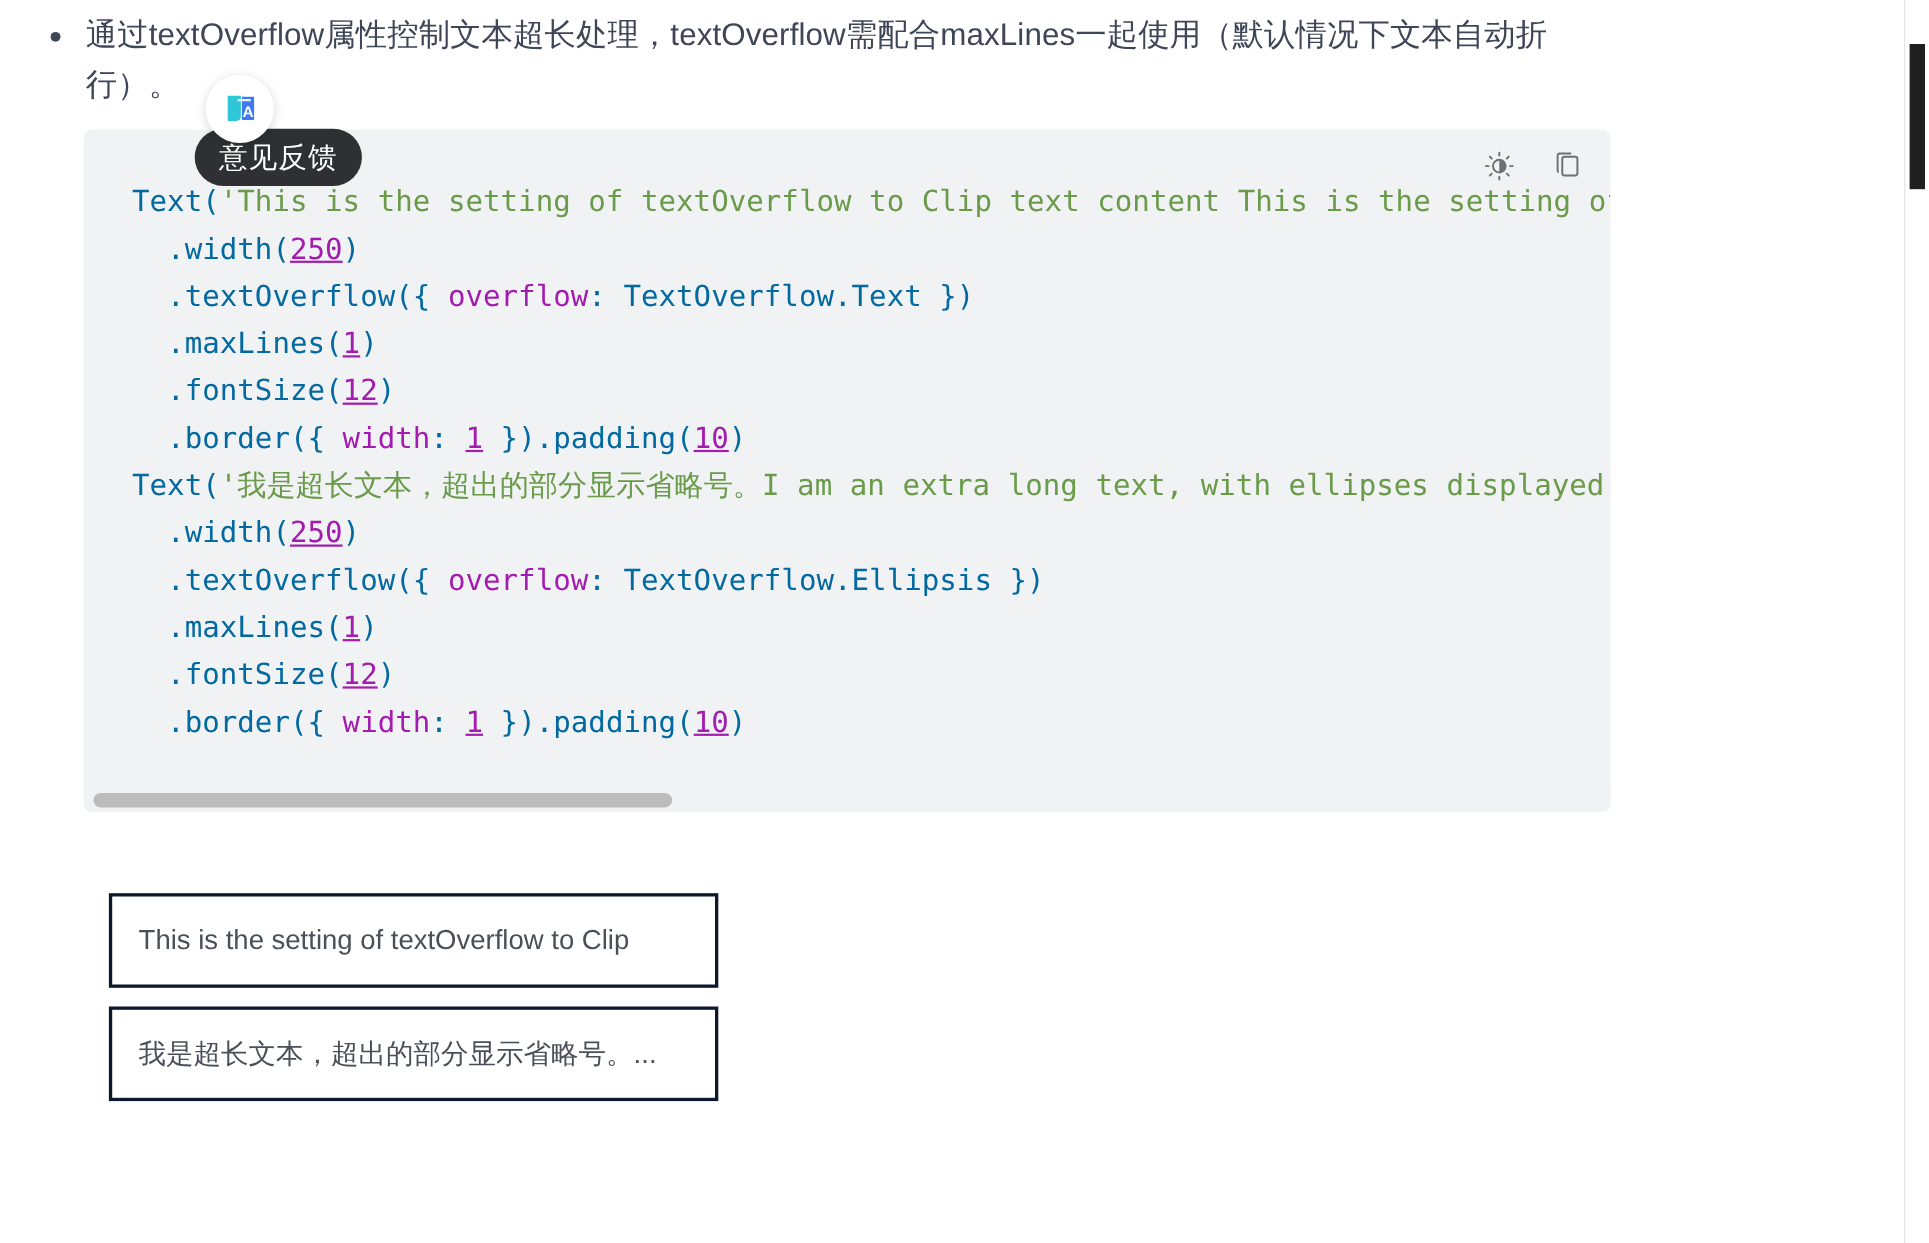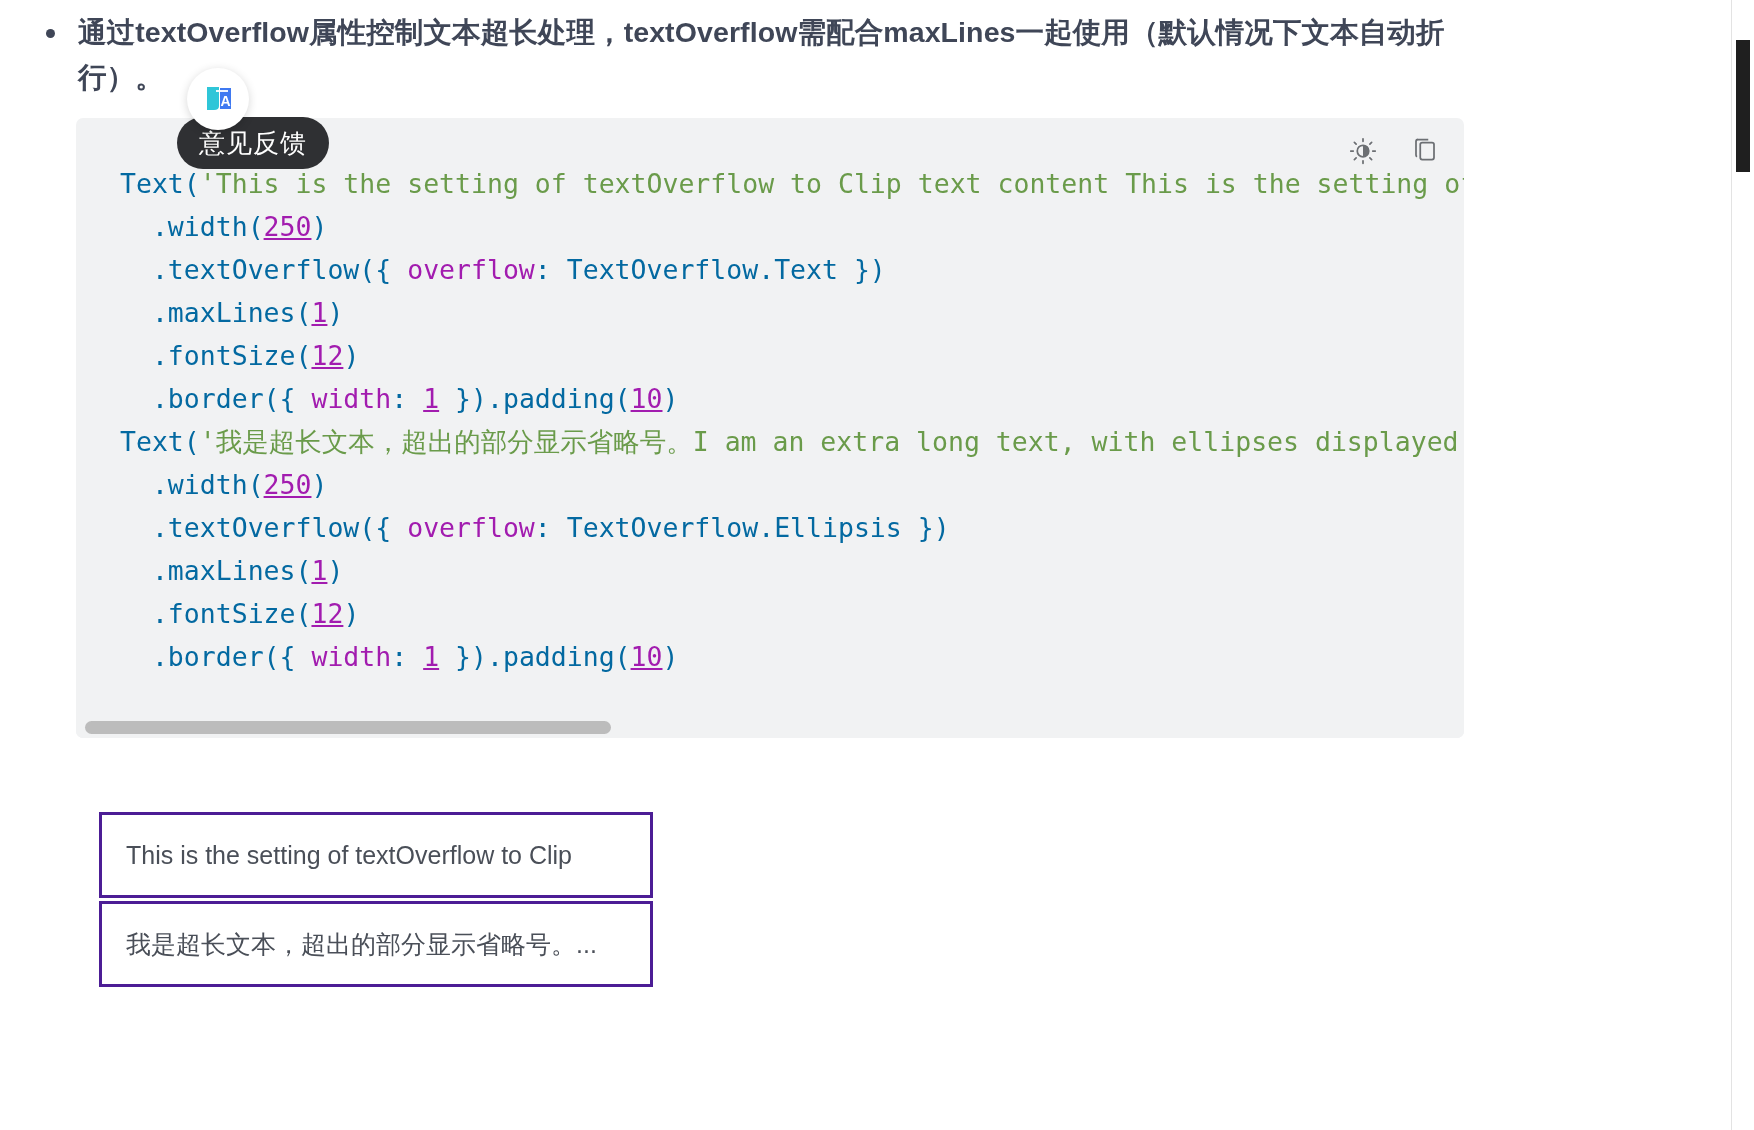--- a/index.html
+++ b/index.html
@@ -34,21 +34,21 @@
     padding: 0;
     list-style: none;
   }
   .bullet-item {
     position: relative;
     padding-left: 54px;
     font-size: 28.5px;
     line-height: 45px;
     color: #3f4657;
     letter-spacing: 0.1px;
-    font-weight: 700;
+    font-weight: 400;
   }
   .bullet-dot {
     position: absolute;
     left: 22px;
     top: 19px;
     width: 9px;
     height: 9px;
     border-radius: 50%;
     background: #3f4657;
   }
@@ -166,31 +166,31 @@
   
   .result-stack {
     position: absolute;
     left: 99px;
     top: 812px;
     width: 554px;
   }
   .result-box {
     box-sizing: border-box;
     width: 554px;
-    border: 3px solid #4c1d95;
+    border: 3px solid #0f172a;
     background: #ffffff;
     padding: 22px 24px;
     font-size: 25px;
     line-height: 37px;
     color: #4a4f58;
     white-space: nowrap;
     overflow: hidden;
   }
   .result-box.first { height: 86px; }
-  .result-box.second { height: 86px; margin-top: 3px; }
+  .result-box.second { height: 86px; margin-top: 17px; }
 
   
   .page-scrollbar {
     position: absolute;
     right: 0;
     top: 0;
     width: 22px;
     height: 1130px;
     background: #ffffff;
     border-left: 1px solid #e3e3e3;

